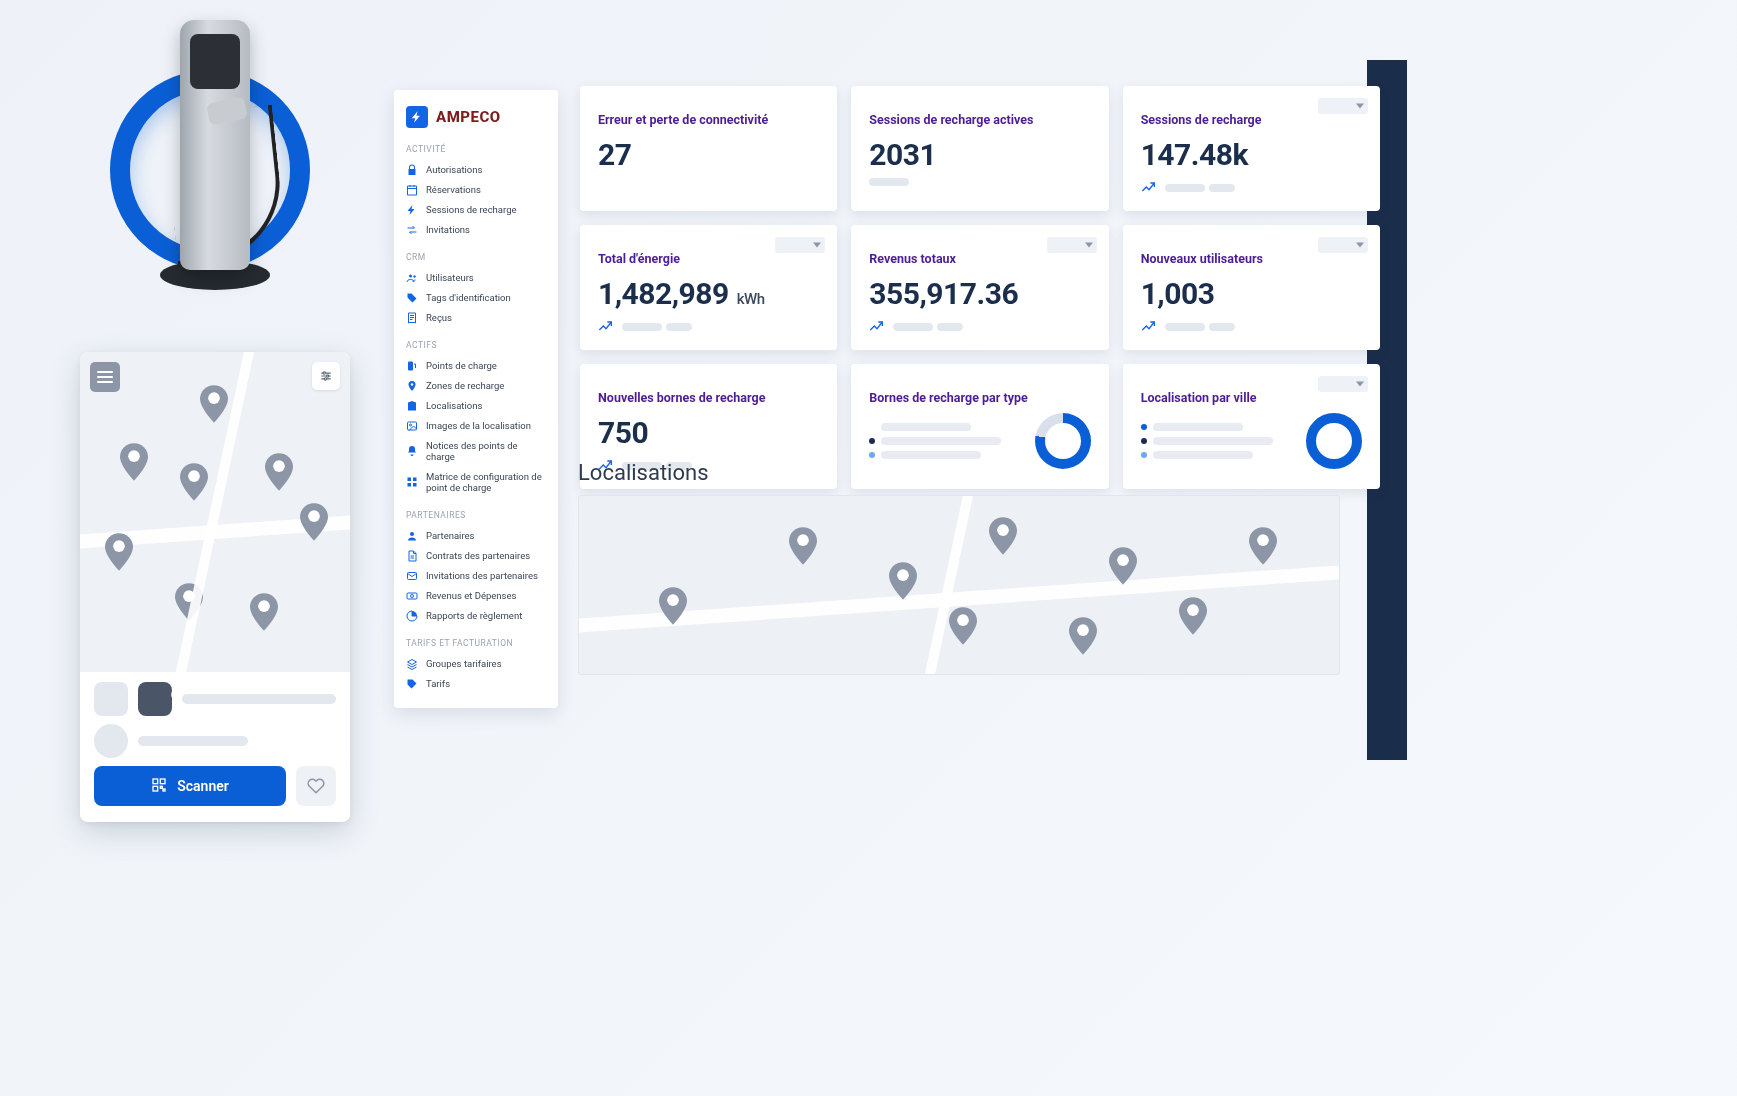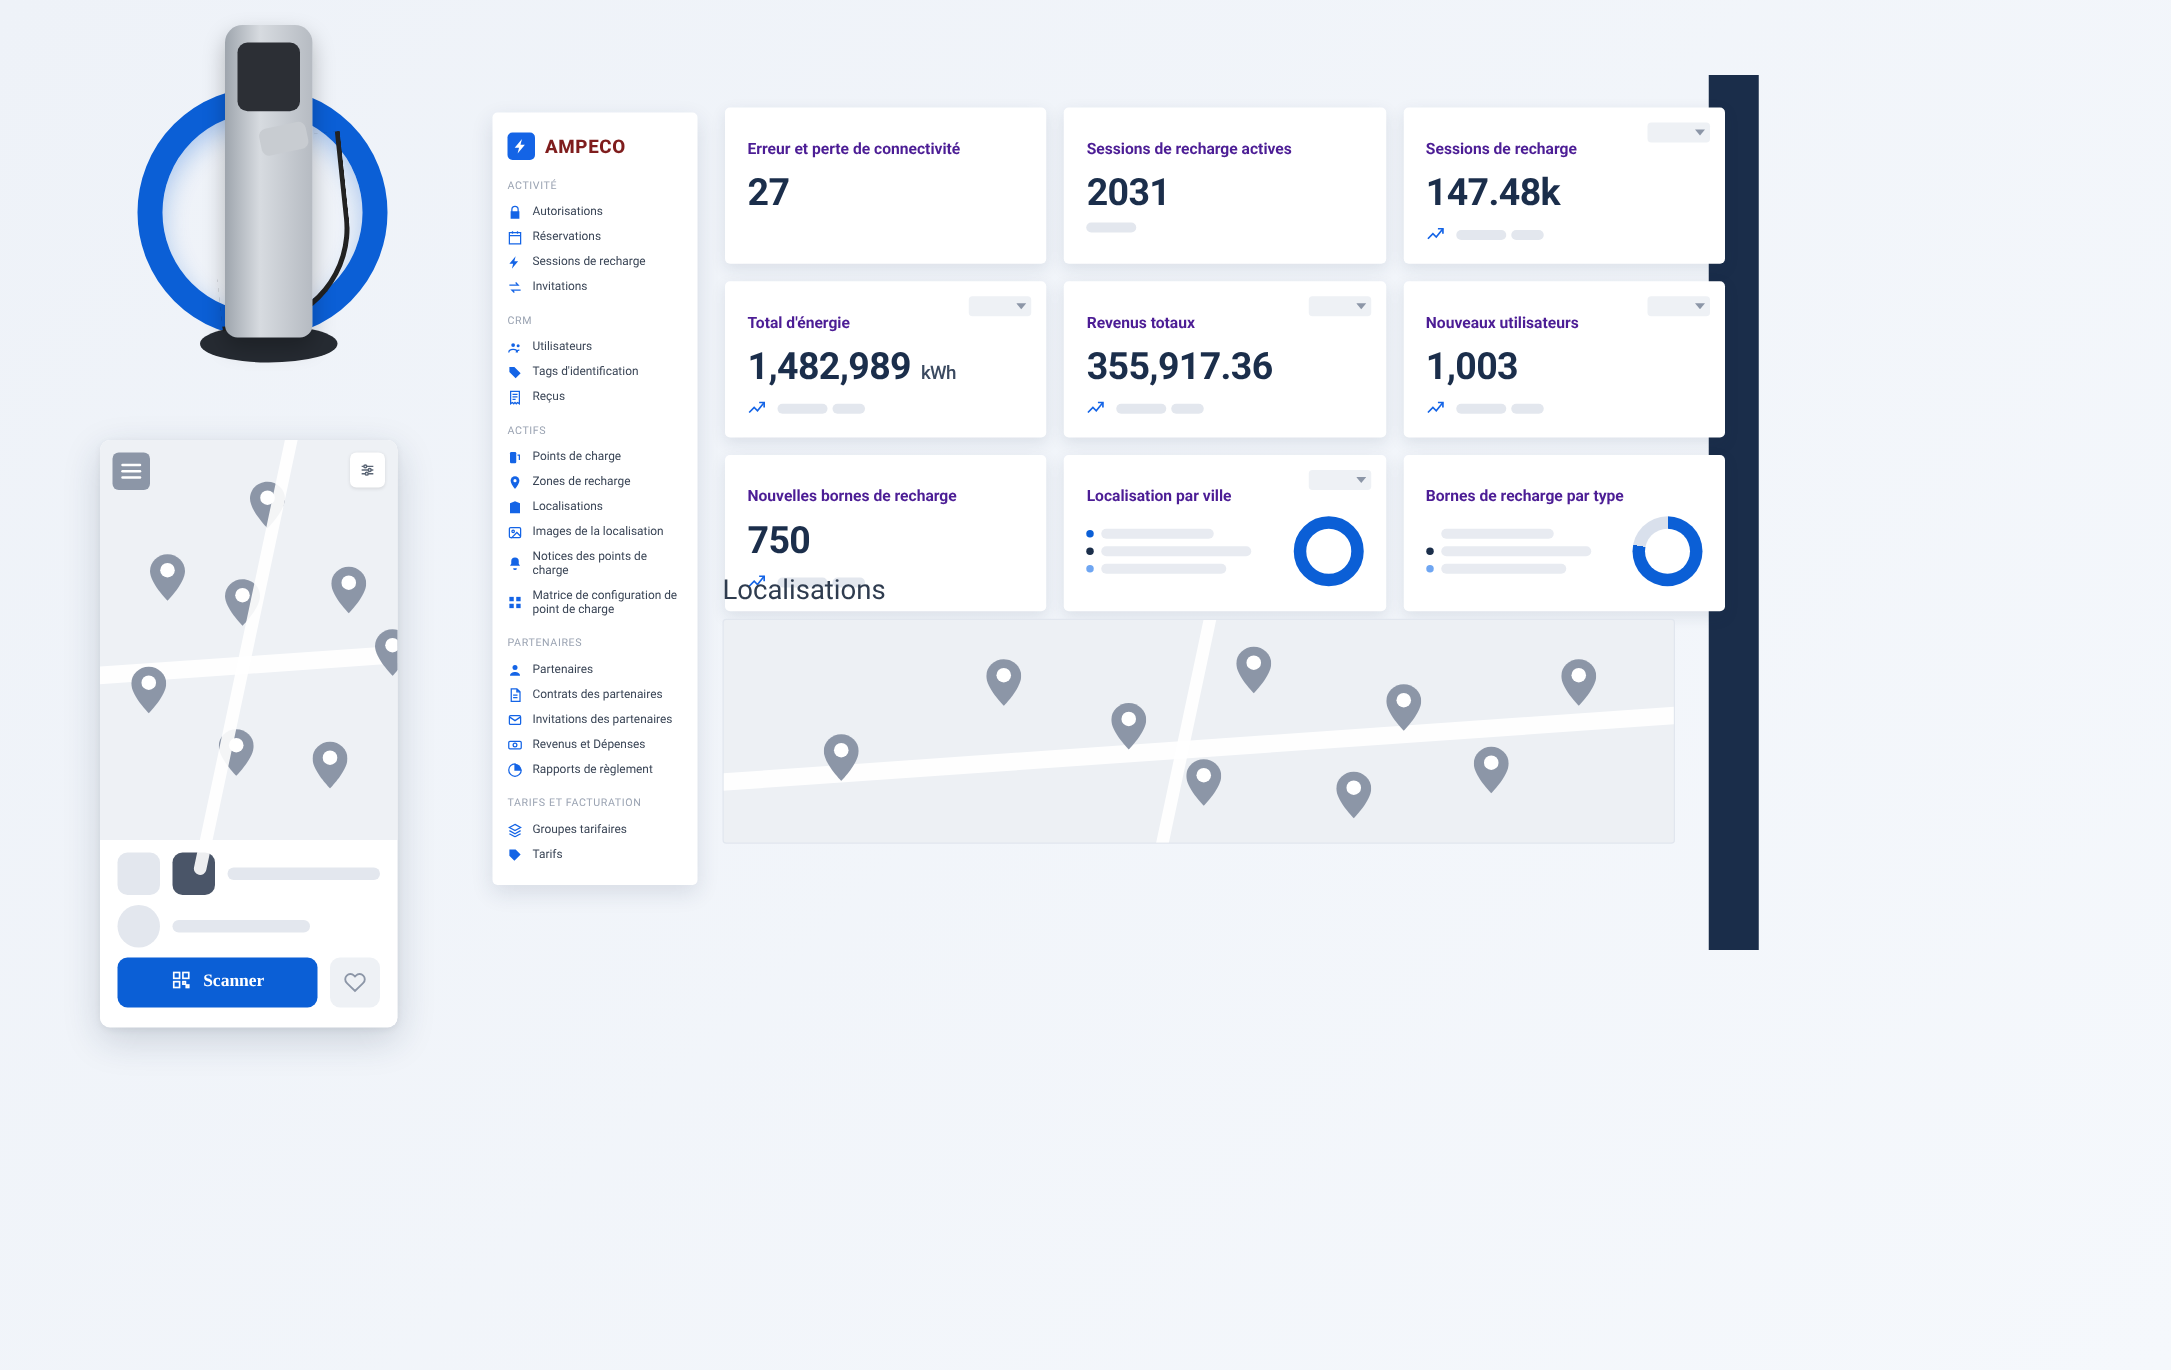--- a/index.html
+++ b/index.html
@@ -80,28 +80,27 @@
     background: #c8ccd1;
     border-radius: 6px;
     transform: rotate(-12deg);
   }
 
   
   .mobile {
     position: absolute;
     left: 80px;
     top: 352px;
-    width: 238px;
+    width: 270px;
     height: 470px;
     background: #fff;
     border-radius: 8px;
     box-shadow: 0 10px 30px rgba(30,50,80,.18), 0 2px 6px rgba(0,0,0,.06);
     overflow: hidden;
     z-index: 5;
-    font-family: Liberation Serif, serif;
   }
   .mobile .map-area {
     position: relative;
     height: 320px;
     background: #eef1f5;
   }
   .mobile .hamburger {
     position: absolute; left: 10px; top: 10px;
     width: 30px; height: 30px;
     background: #8c96a7;
@@ -644,20 +643,41 @@
     <div class="value">750</div>
     <div class="trend-row">
       <span class="t-icon"><svg width="16" height="12" viewBox="0 0 24 16" fill="none" stroke="#1464e6" stroke-width="2">
             <path d="M2 14l6-6 4 4 8-10"></path>
             <path d="M14 2h6v6"></path>
           </svg></span>
       <div class="bars">
           <i></i>
           <i></i>
         </div>
+    </div>
+  </div>
+
+  <div class="card">
+    <div class="title" style="margin-bottom:8px">Bornes de recharge par type</div>
+    <div class="legend-card">
+      <div class="legend-list">
+        <div class="legend-item">
+            <span class="legend-dot" style="#0b5fd6"></span>
+            <span class="legend-bar"></span>
+          </div>
+        <div class="legend-item">
+            <span class="legend-dot" style="background:#1b2e4b"></span>
+            <span class="legend-bar b2"></span>
+          </div>
+        <div class="legend-item">
+            <span class="legend-dot" style="background:#6fa6f2"></span>
+            <span class="legend-bar b3"></span>
+          </div>
+      </div>
+      <div class="ring partial"></div>
     </div>
   </div>
 
   <div class="card">
     <div class="dd">
         <svg viewBox="0 0 10 6">
           <path fill="#8c96a7" d="M0 0h10L5 6z"></path>
         </svg>
       </div>
     <div class="title" style="margin-bottom:8px">Localisation par ville</div>
@@ -673,41 +693,20 @@
           </div>
         <div class="legend-item">
             <span class="legend-dot" style="background:#6fa6f2"></span>
             <span class="legend-bar b3"></span>
           </div>
       </div>
       <div class="ring"></div>
     </div>
   </div>
 
-  <div class="card">
-    <div class="title" style="margin-bottom:8px">Bornes de recharge par type</div>
-    <div class="legend-card">
-      <div class="legend-list">
-        <div class="legend-item">
-            <span class="legend-dot" style="#0b5fd6"></span>
-            <span class="legend-bar"></span>
-          </div>
-        <div class="legend-item">
-            <span class="legend-dot" style="background:#1b2e4b"></span>
-            <span class="legend-bar b2"></span>
-          </div>
-        <div class="legend-item">
-            <span class="legend-dot" style="background:#6fa6f2"></span>
-            <span class="legend-bar b3"></span>
-          </div>
-      </div>
-      <div class="ring partial"></div>
-    </div>
-  </div>
-
 </div>
 
 <div class="loc-block">
   <div class="loc-title">Localisations</div>
   <div class="loc-map roads">
     <div class="pin" style="left:80px;top:90px"><svg viewBox="0 0 24 32">
           <path fill="#8c96a7" d="M12 0C5.4 0 0 5.2 0 11.6 0 20 12 32 12 32s12-12 12-20.4C24 5.2 18.6 0 12 0z"></path>
           <circle cx="12" cy="11" r="5" fill="#fff"></circle>
         </svg></div>
     <div class="pin" style="left:210px;top:30px"><svg viewBox="0 0 24 32">

